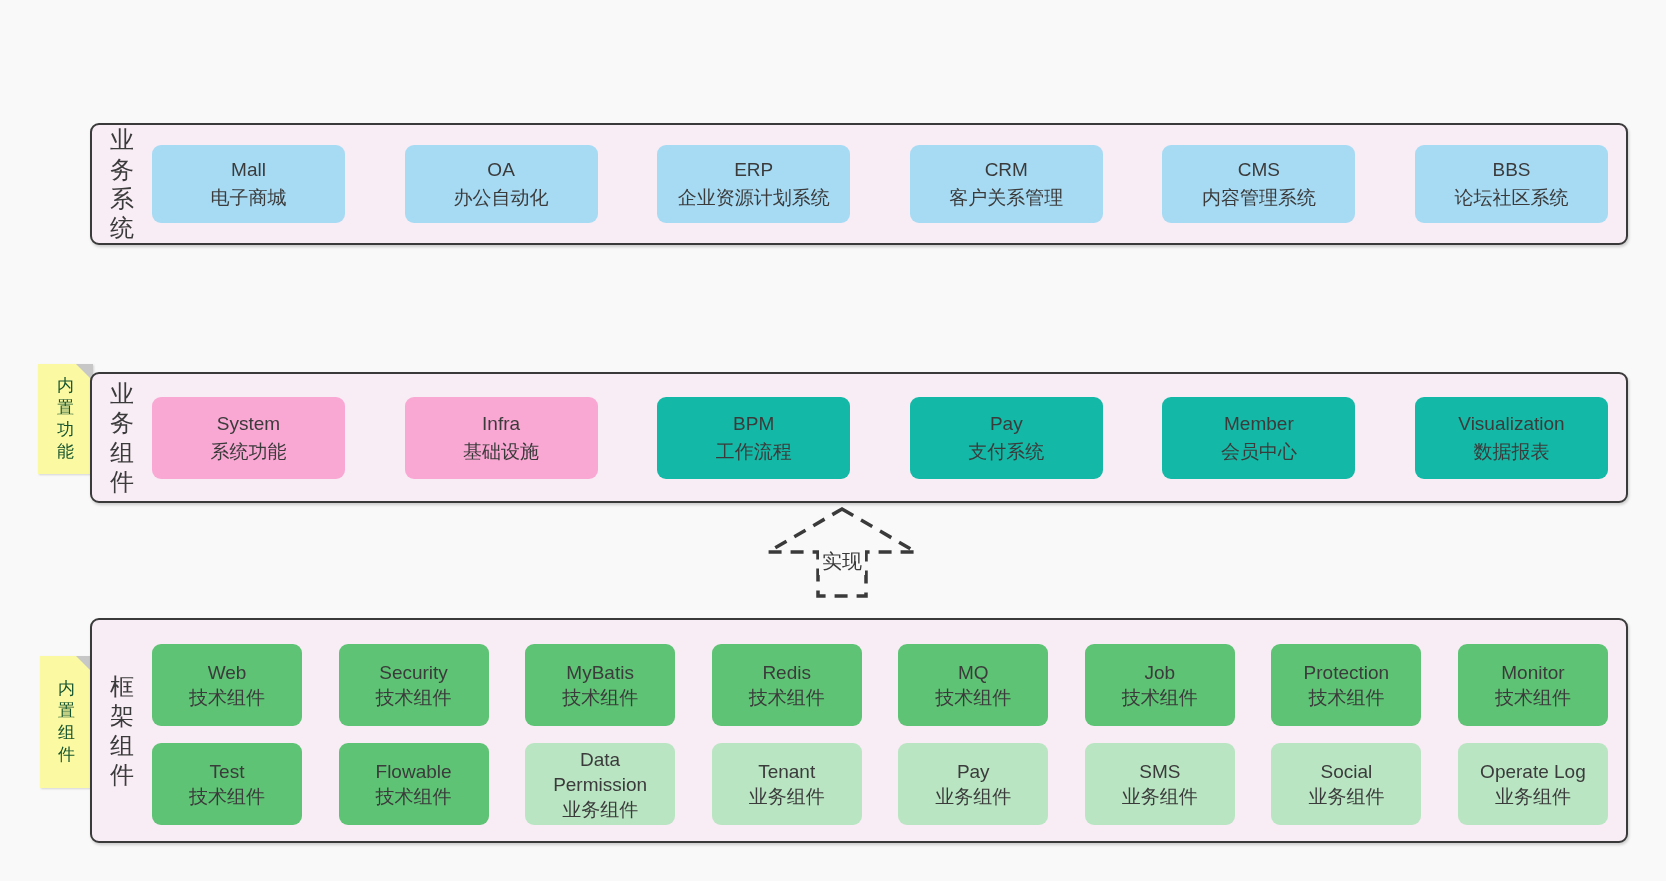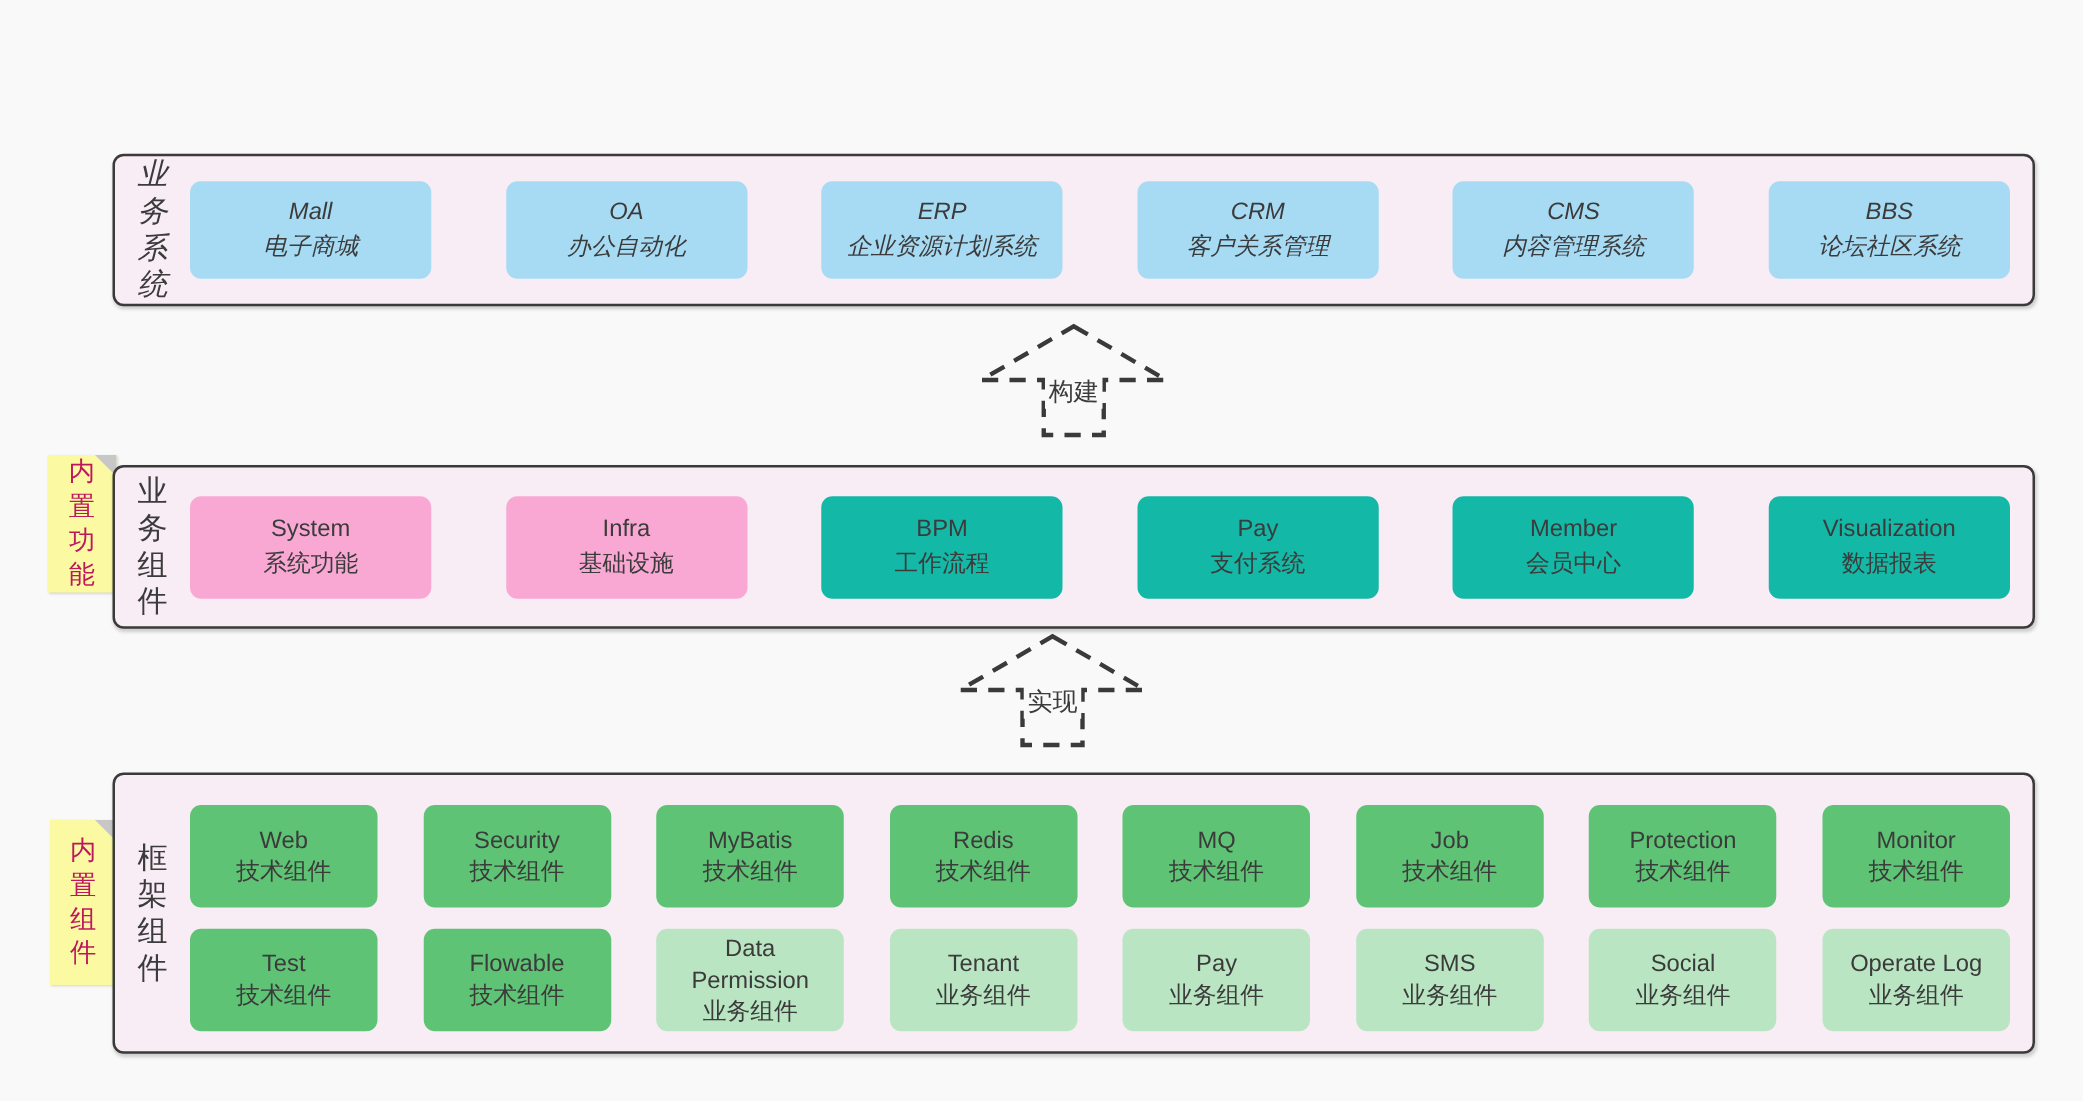--- a/index.html
+++ b/index.html
@@ -19,21 +19,21 @@
     position:absolute;
     left:90px; width:1538px;
     background:#f8ecf5;
     border:2px solid #3a3a3a;
     border-radius:9px;
     box-shadow:1px 2px 3px rgba(0,0,0,.18);
     box-sizing:border-box;
     display:flex;
     z-index:2;
   }
-  #layer-business  { top:123px; height:122px;font-style:italic; }
+  #layer-business  { top:123px; height:122px; }
   #layer-modules   { top:372px; height:131px; }
   #layer-framework { top:618px; height:225px; }
 
   .side-label {
     width:60px; flex:0 0 60px;
     display:flex; align-items:center; justify-content:center;
     font-size:24px; color:#3b3b3b;
   }
   .side-label span {
     display:inline-block; width:1.12em;
@@ -69,21 +69,21 @@
   .v-green-dark  { background:#5ec374; }
   .v-green-light { background:#b9e5c2; }
 
   
   .note {
     position:absolute;
     background:#fbf9a2;
     box-shadow:1px 1px 2px rgba(0,0,0,.15);
     display:flex; align-items:center; justify-content:center;
     z-index:1;
-    font-size:21px; color:#be185d;
+    font-size:17px; color:#14532d;
   }
   .note .note-text {
     display:inline-block; width:1.12em;
     word-break:break-all; line-height:1.3; text-align:center;
   }
   .note .note-fold {
     position:absolute; top:0; right:0;
     width:0; height:0;
     border-top:17px solid #c7c7c7;
     border-left:17px solid transparent;
@@ -148,26 +148,20 @@
         <div>CMS</div>
         <div>内容管理系统</div>
       </div>
       <div class="box col6 v-blue">
         <div>BBS</div>
         <div>论坛社区系统</div>
       </div>
     </div>
   </div>
 
-  <div class="arrow" id="arrow-build">
-    <svg width="160" height="96" viewBox="0 0 160 96">
-      <polygon points="80,5 154,48 104,48 104,92 56,92 56,48 6,48"></polygon>
-    </svg>
-    <div class="arrow-label">构建</div>
-  </div>
 
   <div class="layer" id="layer-modules">
     <div class="side-label">
       <span>业务组件</span>
     </div>
     <div class="boxes">
       <div class="box col6 v-red">
         <div>System</div>
         <div>系统功能</div>
       </div>

